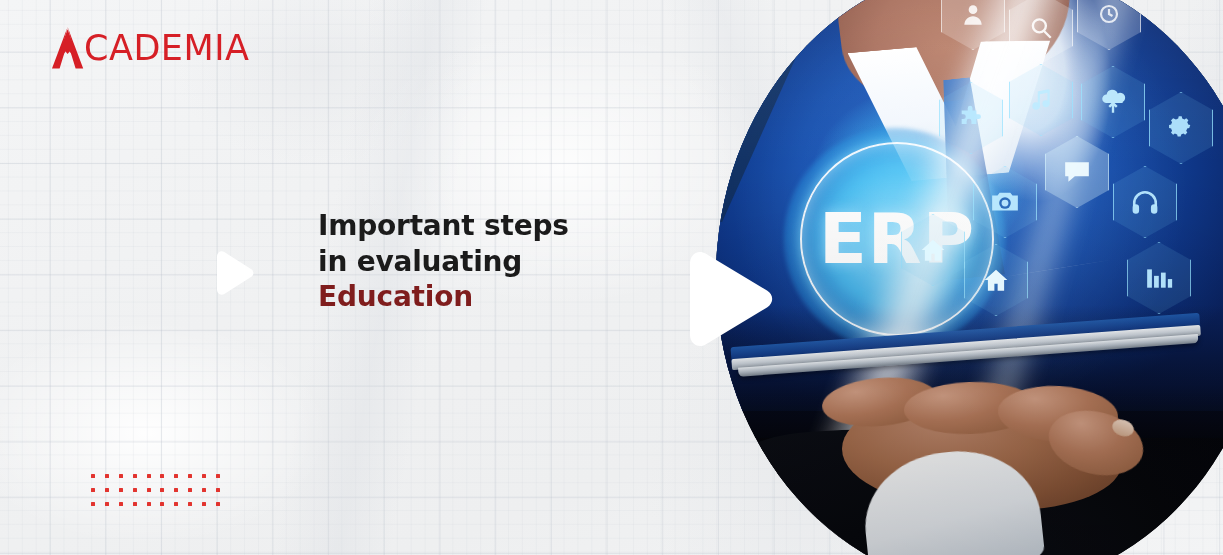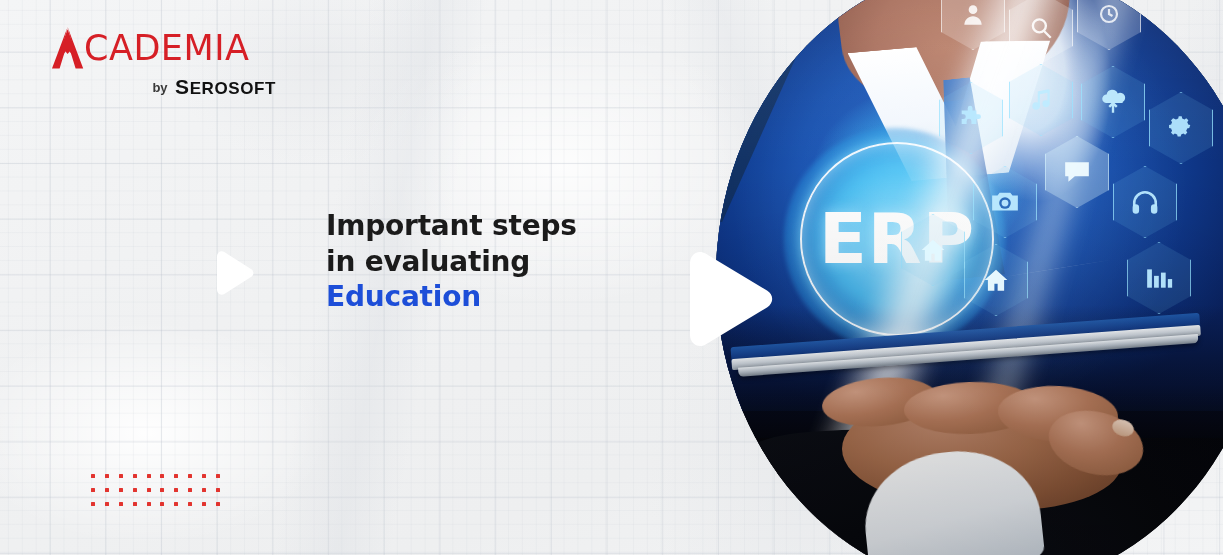--- a/index.html
+++ b/index.html
@@ -79,31 +79,30 @@
     font-weight:700; color:#111111;
     font-size:17px; letter-spacing:.6px;
     margin-left:3px;
   }
   .logo-brand .cap{ font-size:21px; }
 
   
   .headline{
     position:absolute; left:318px; top:208px;
     width:300px;
-    margin-left:8px;
   }
   .headline div{
     font-family:"DejaVu Sans", sans-serif;
     font-size:28px;
     line-height:35.5px;
     letter-spacing:-.2px;
     white-space:nowrap;
   }
   .hl-1,.hl-2{ font-weight:700; color:#1b1b1b; }
-  .hl-3{ font-weight:700; color:#1d4ed8; }
+  .hl-3{ font-weight:700; color:#7f1d1d; }
   .hl-4{ font-weight:400; color:#E0262F; }
 
   
   .play{ position:absolute; }
   .play svg{ display:block; }
   .play-small{ left:210px; top:249px; }
   .play-large{ left:678px; top:247px; z-index:6; }
 
   
   .dots{
@@ -344,24 +343,20 @@
     <div class="logo-row">
       <span>
         <svg class="logo-mark" viewBox="0 0 36 42" aria-hidden="true">
           <path d="M17.6 0 L33.2 41.4 L25.6 41.4 L17.6 15.6 L17.6 27.0 L12.2 20.4 L17.6 0 Z
                    M17.6 0 L2.0 41.4 L9.6 41.4 L17.6 15.6 L17.6 27.0 L23.0 20.4 L17.6 0 Z" fill="#D61F26"></path>
           <path d="M17.6 2.2 L30.6 38.0 L17.6 22.0 L4.6 38.0 Z" fill="#D61F26"></path>
         </svg>
       </span>
       <span class="logo-word">CADEMIA</span>
     </div>
-    <div class="logo-sub">
-      <span class="logo-by">by</span>
-      <span class="logo-brand"><span class="cap">S</span><span>EROSOFT</span></span>
-    </div>
   </div>
 
   <div class="headline">
     <div class="hl-1">Important steps</div>
     <div class="hl-2">in evaluating</div>
     <div class="hl-3">Education</div>
   </div>
 
   <div class="play play-small">
     <svg width="46" height="48" viewBox="0 0 46 48" aria-hidden="true">

